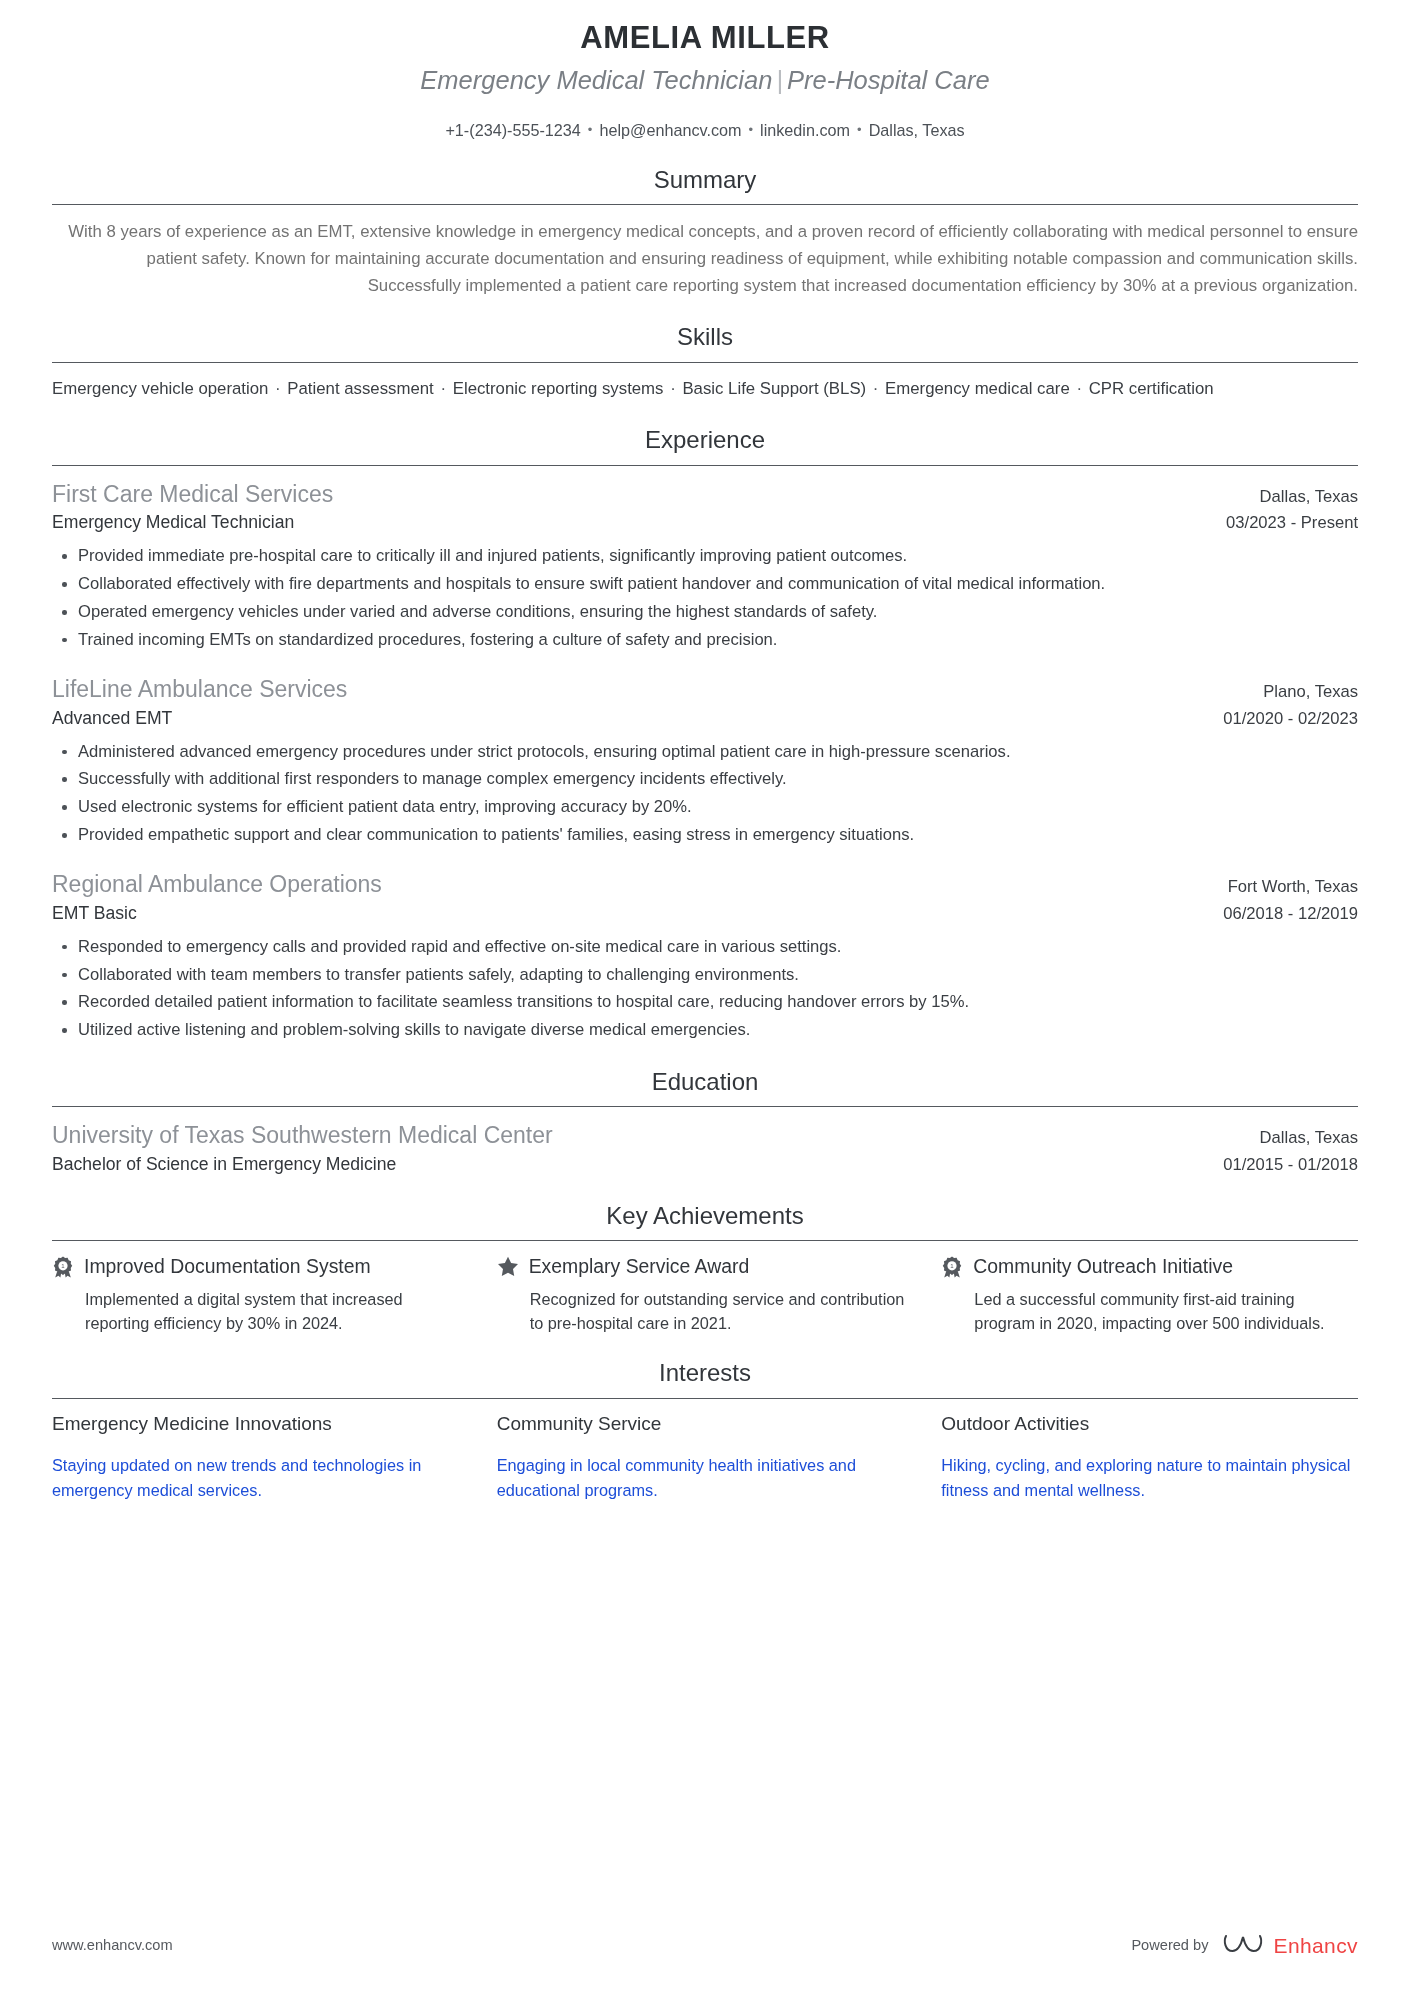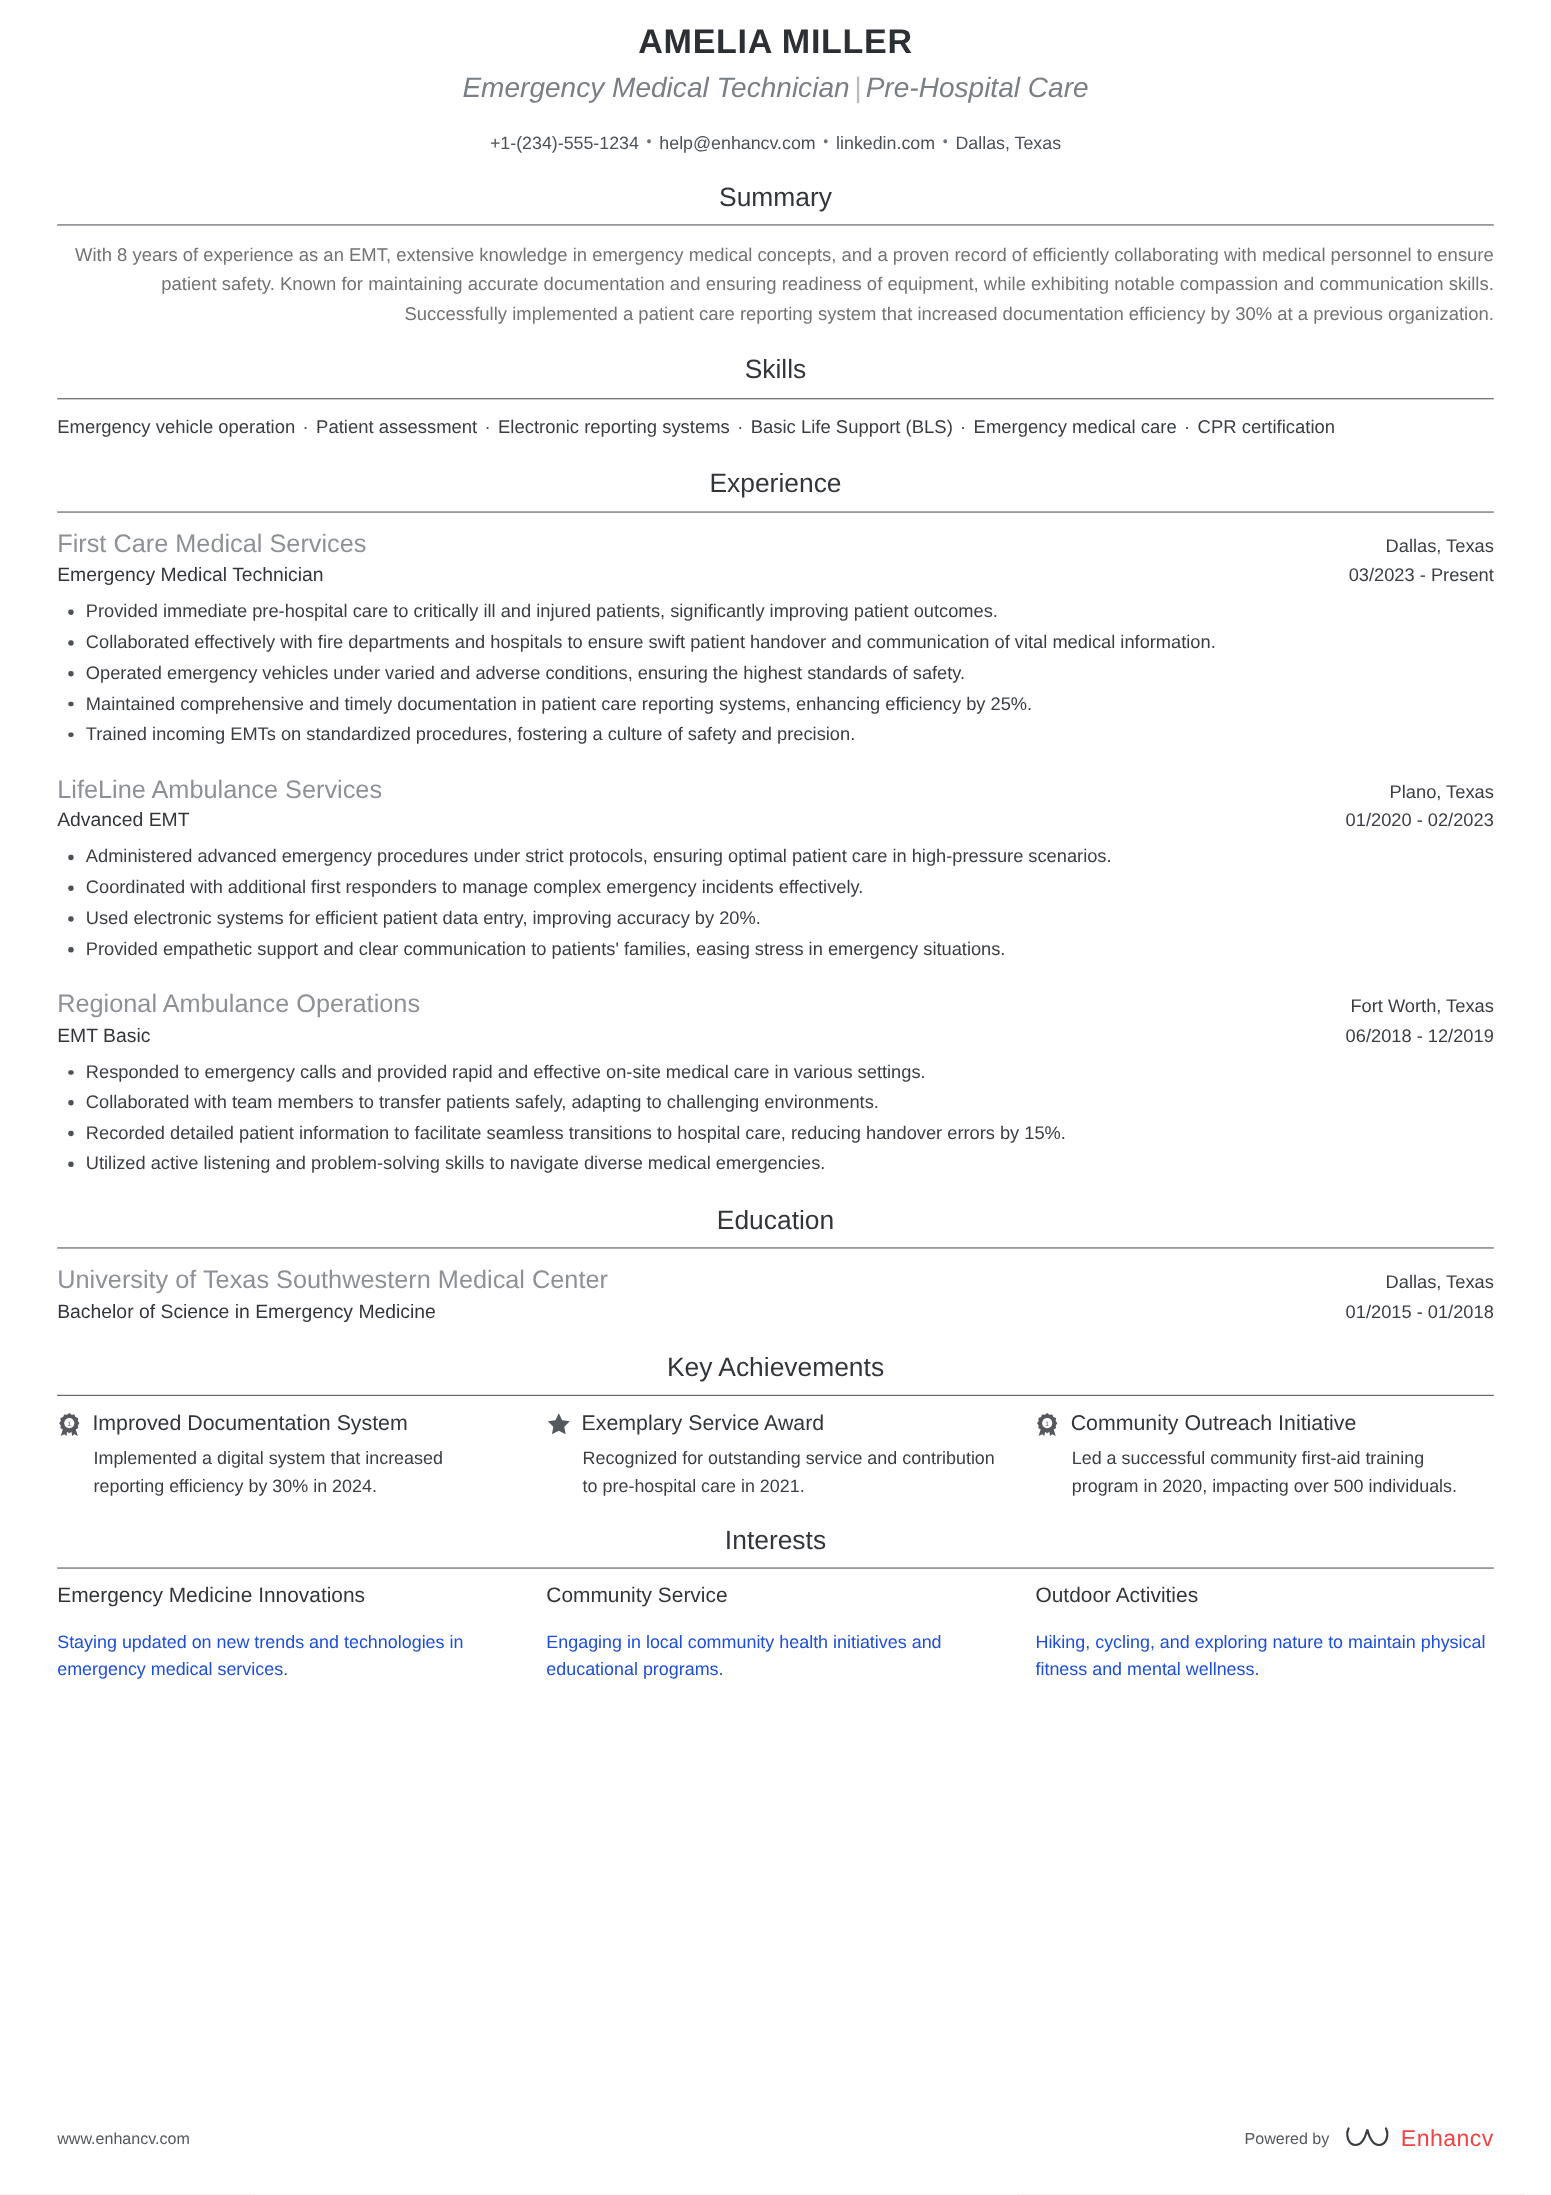--- a/index.html
+++ b/index.html
@@ -276,36 +276,35 @@
             <div class="entry-loc">Dallas, Texas</div>
           </div>
           <div class="entry-row">
             <div class="entry-role">Emergency Medical Technician</div>
             <div class="entry-date">03/2023 - Present</div>
           </div>
           <ul class="bullets">
             <li>Provided immediate pre-hospital care to critically ill and injured patients, significantly improving patient outcomes.</li>
             <li>Collaborated effectively with fire departments and hospitals to ensure swift patient handover and communication of vital medical information.</li>
             <li>Operated emergency vehicles under varied and adverse conditions, ensuring the highest standards of safety.</li>
-            <li>Maintained comprehensive and timely documentation in patient care reporting systems, enhancing efficiency by 25%.</li>
             <li>Trained incoming EMTs on standardized procedures, fostering a culture of safety and precision.</li>
           </ul>
         </div>
         <div class="entry">
           <div class="entry-row">
             <div class="entry-org">LifeLine Ambulance Services</div>
             <div class="entry-loc">Plano, Texas</div>
           </div>
           <div class="entry-row">
             <div class="entry-role">Advanced EMT</div>
             <div class="entry-date">01/2020 - 02/2023</div>
           </div>
           <ul class="bullets">
             <li>Administered advanced emergency procedures under strict protocols, ensuring optimal patient care in high-pressure scenarios.</li>
-            <li>Coordinated with additional first responders to manage complex emergency incidents effectively.</li>
+            <li>Successfully with additional first responders to manage complex emergency incidents effectively.</li>
             <li>Used electronic systems for efficient patient data entry, improving accuracy by 20%.</li>
             <li>Provided empathetic support and clear communication to patients' families, easing stress in emergency situations.</li>
           </ul>
         </div>
         <div class="entry">
           <div class="entry-row">
             <div class="entry-org">Regional Ambulance Operations</div>
             <div class="entry-loc">Fort Worth, Texas</div>
           </div>
           <div class="entry-row">

